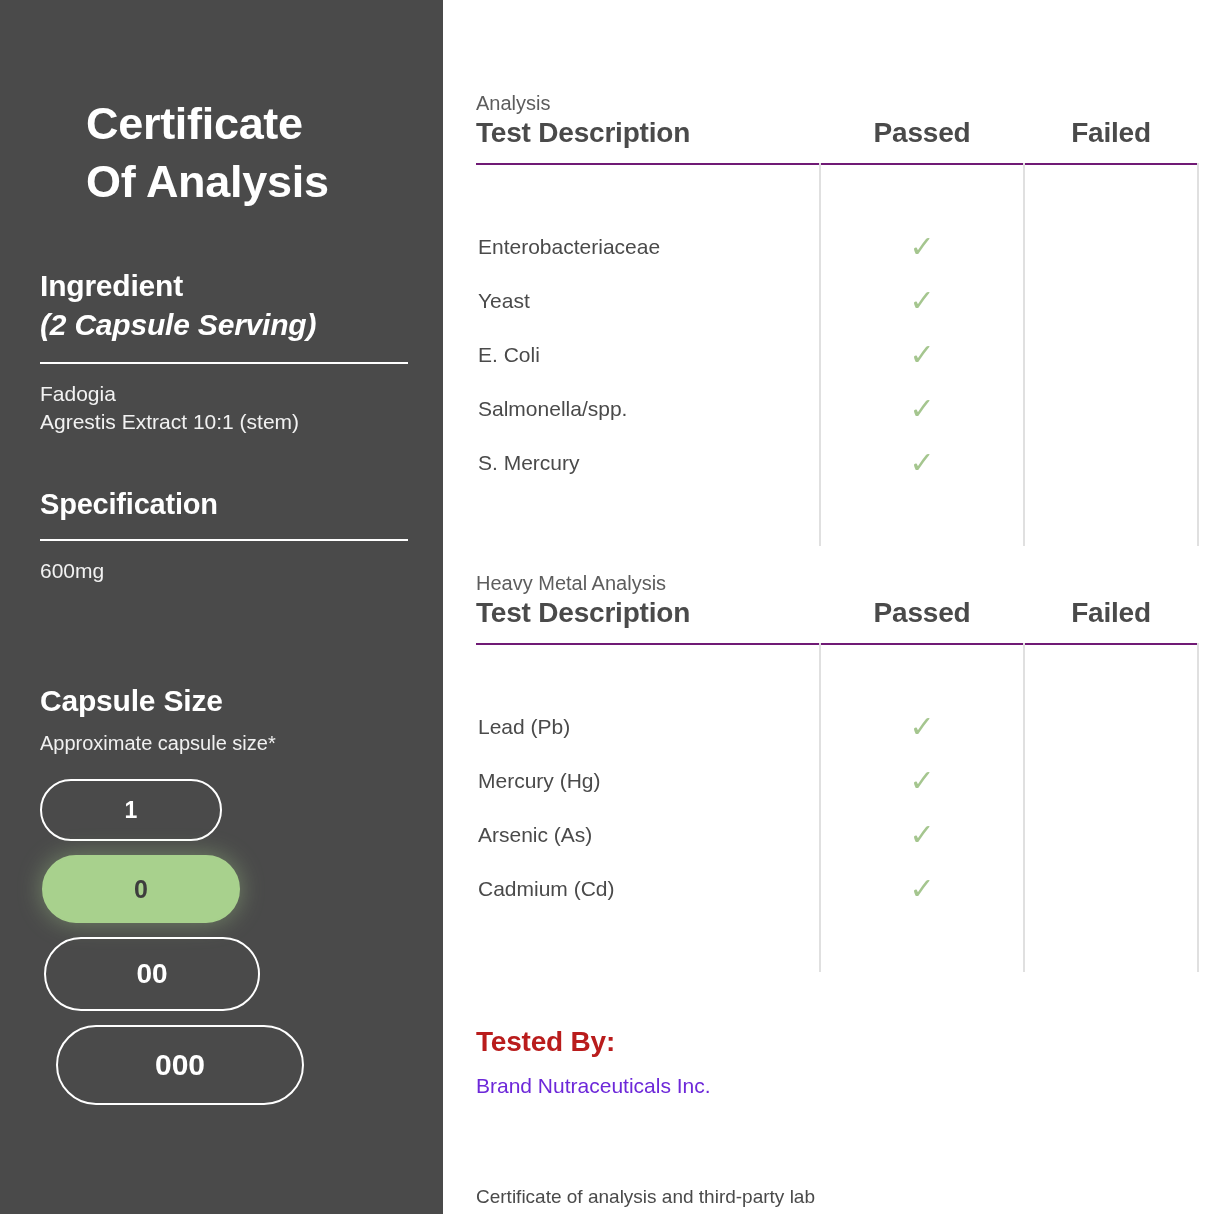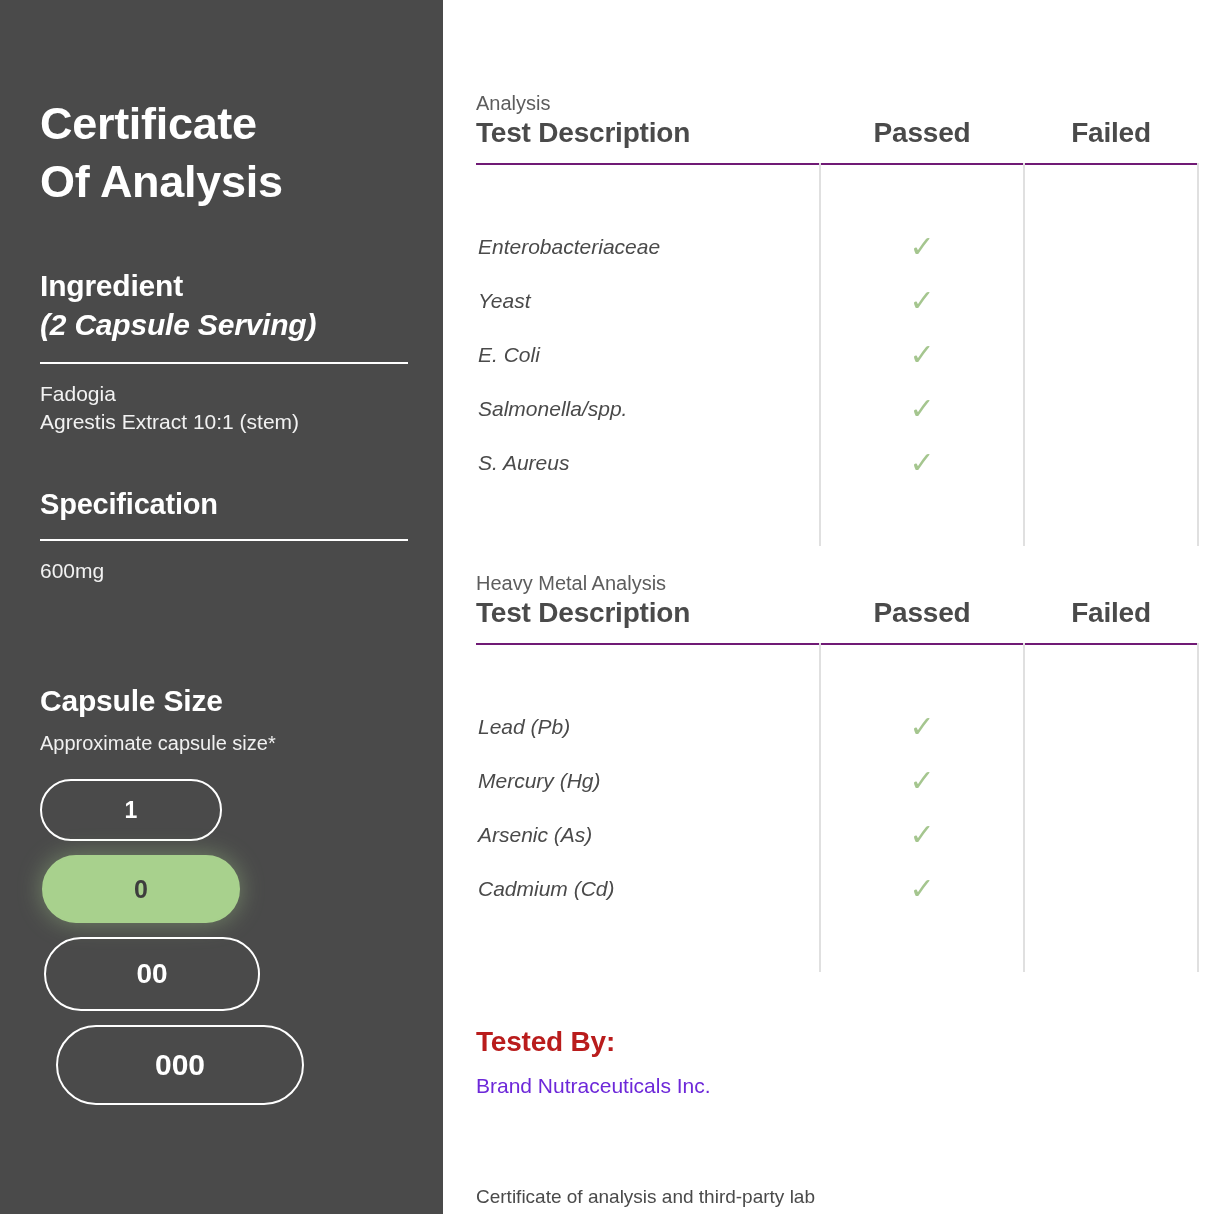--- a/index.html
+++ b/index.html
@@ -23,20 +23,21 @@
     background: #4a4a4a;
     color: #ffffff;
     padding: 95px 40px 0 40px;
     flex: 0 0 443px;
   }
   .coa-title {
     font-size: 45px;
     font-weight: bold;
     line-height: 1.28;
     letter-spacing: -0.3px;
+    margin-left: 46px;
   }
   .coa-title .l2 { display: block; }
 
   .sect-head {
     font-size: 30px;
     font-weight: bold;
     line-height: 1.3;
     margin-top: 56px;
     letter-spacing: -0.2px;
   }
@@ -125,21 +126,21 @@
   }
   table.coa th.ctr { text-align: center; }
   table.coa thead tr { border-bottom: 2px solid #701a75; }
 
   table.coa td {
     font-size: 21px;
     color: #4a4a4a;
     padding: 12px 0 12px 0;
     vertical-align: middle;
   }
-  table.coa td.desc { padding-left: 2px; font-style: italic; }
+  table.coa td.desc { padding-left: 2px; }
   table.coa td.mark {
     text-align: center;
     border-left: 2px solid #e0e0e0;
   }
   table.coa td.mark.last { border-right: 2px solid #e0e0e0; }
   .check {
     display: inline-block;
     color: #a5c68f;
     font-size: 30px;
     line-height: 1;
@@ -248,21 +249,21 @@
           <td class="desc">E. Coli</td>
           <td class="mark"><span class="check">✓</span></td>
           <td class="mark last"></td>
         </tr>
         <tr>
           <td class="desc">Salmonella/spp.</td>
           <td class="mark"><span class="check">✓</span></td>
           <td class="mark last"></td>
         </tr>
         <tr>
-          <td class="desc">S. Aureus</td>
+          <td class="desc">S. Mercury</td>
           <td class="mark"><span class="check">✓</span></td>
           <td class="mark last"></td>
         </tr>
         <tr class="spacer-row">
             <td></td>
             <td class="mark"></td>
             <td class="mark last"></td>
           </tr>
       </tbody>
     </table>

